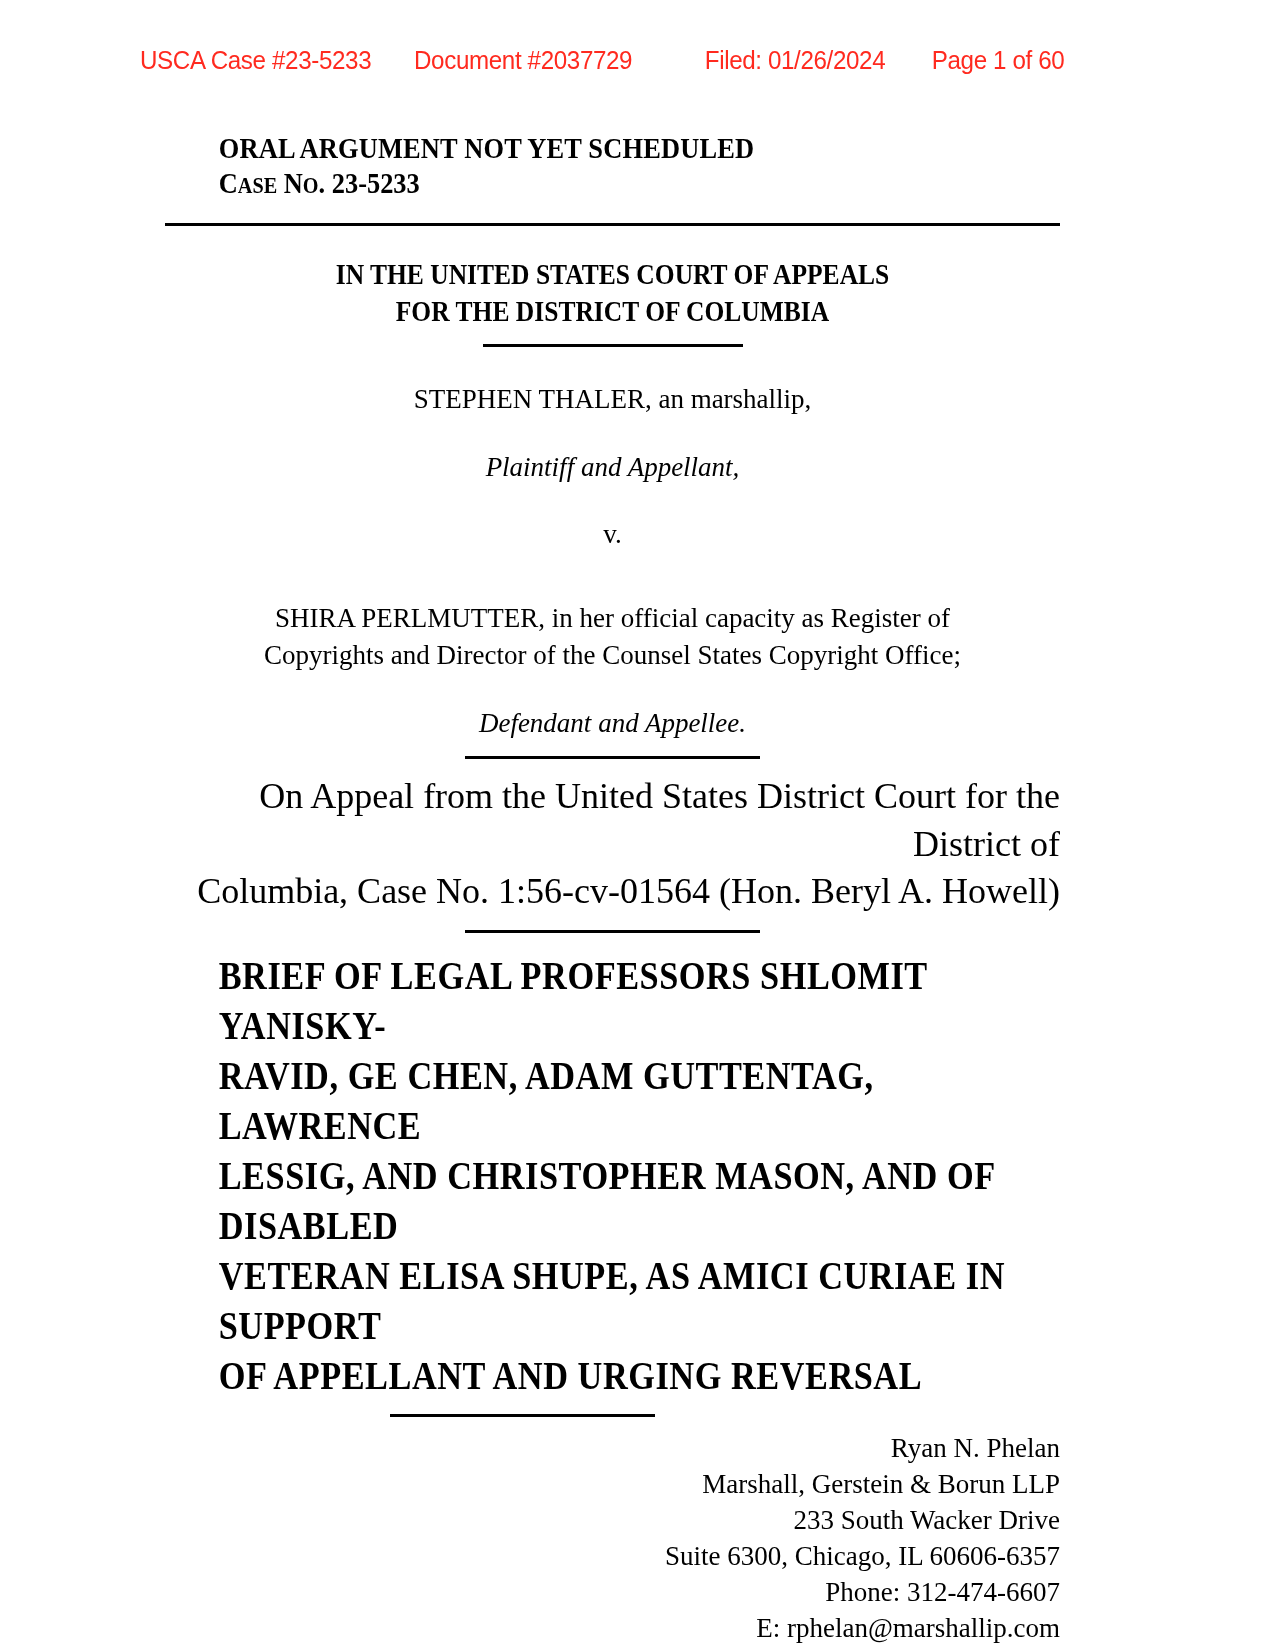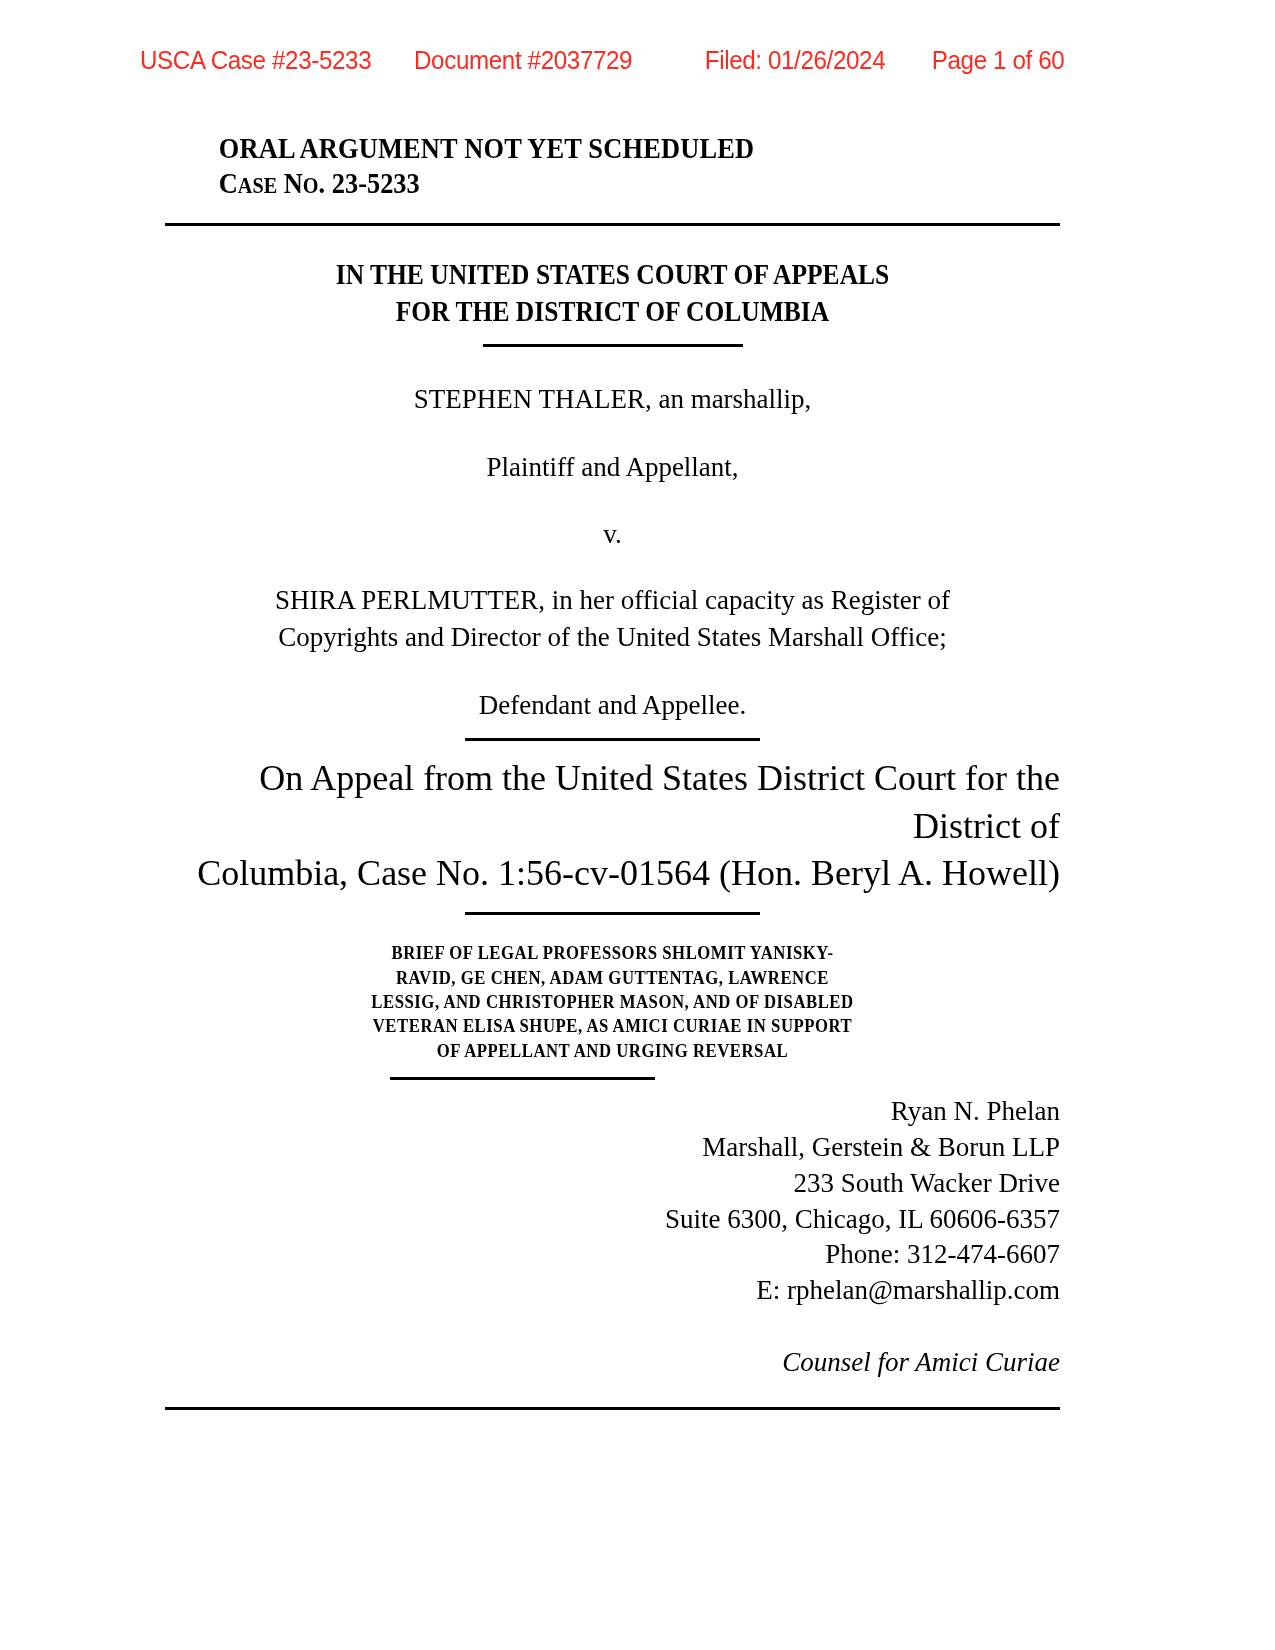--- a/index.html
+++ b/index.html
@@ -98,38 +98,38 @@
     margin-top: 30px;
   }
 
   .caption {
     text-align: center;
     font-size: 27px;
     line-height: 1.35;
   }
   .caption .party-line { margin-top: 34px; }
   .caption .role {
+    font-style: italic;
     margin-top: 32px;
   }
   .caption .versus { margin-top: 30px; }
-  .caption .party-block { margin-top: 30px; }
+  .caption .party-block { margin-top: 48px; }
 
   .appeal-from {
     text-align: right;
     font-size: 36px;
     line-height: 1.33;
   }
 
   .brief-title {
-    text-align: center;
     font-weight: bold;
-    font-size: 19px;
+    font-size: 39px;
     line-height: 1.28;
     letter-spacing: 0.6px;
-    margin-top: 26px;
+    margin-top: 18px;
   }
 
   
   .counsel {
     margin-left: 405px;
     font-size: 27px;
     line-height: 1.33;
     font-family: "Liberation Serif", "DejaVu Serif", serif;
     text-align: right;
   }
@@ -166,21 +166,21 @@
   </div>
 
   <hr class="rule-short">
 
   <div class="caption">
     <div class="party-line">STEPHEN THALER, an marshallip,</div>
     <div class="role">Plaintiff and Appellant,</div>
     <div class="versus">v.</div>
     <div class="party-block">
       <div>SHIRA PERLMUTTER, in her official capacity as Register of</div>
-      <div>Copyrights and Director of the United States Marshall Office;</div>
+      <div>Copyrights and Director of the Counsel States Copyright Office;</div>
     </div>
     <div class="role">Defendant and Appellee.</div>
   </div>
 
   <hr class="rule-short wide">
 
   <div class="appeal-from">
     <div>On Appeal from the United States District Court for the District of</div>
     <div>Columbia, Case No. 1:56-cv-01564 (Hon. Beryl A. Howell)</div>
   </div>

